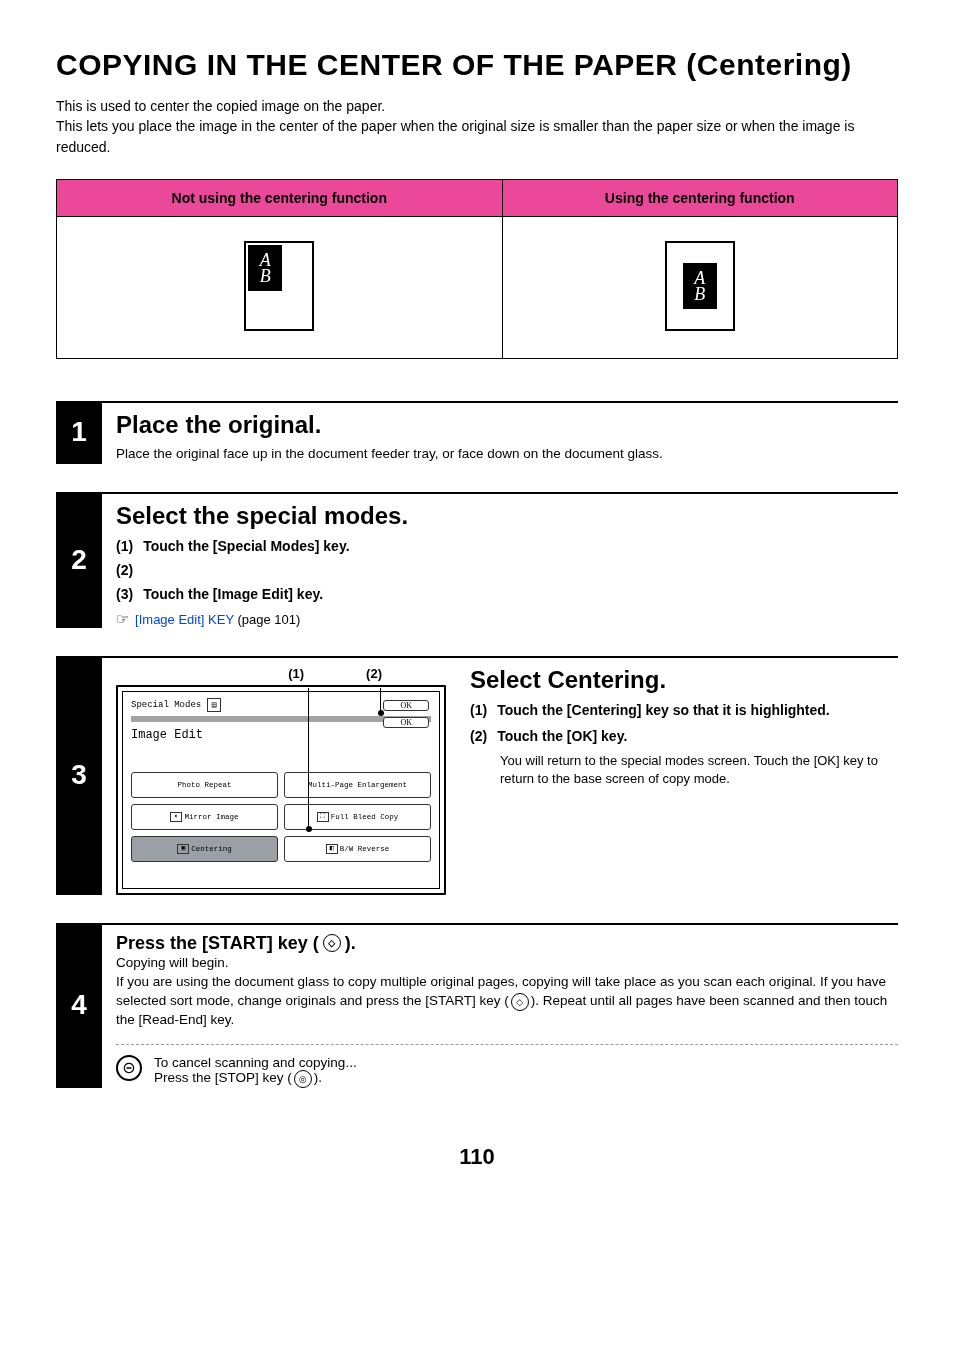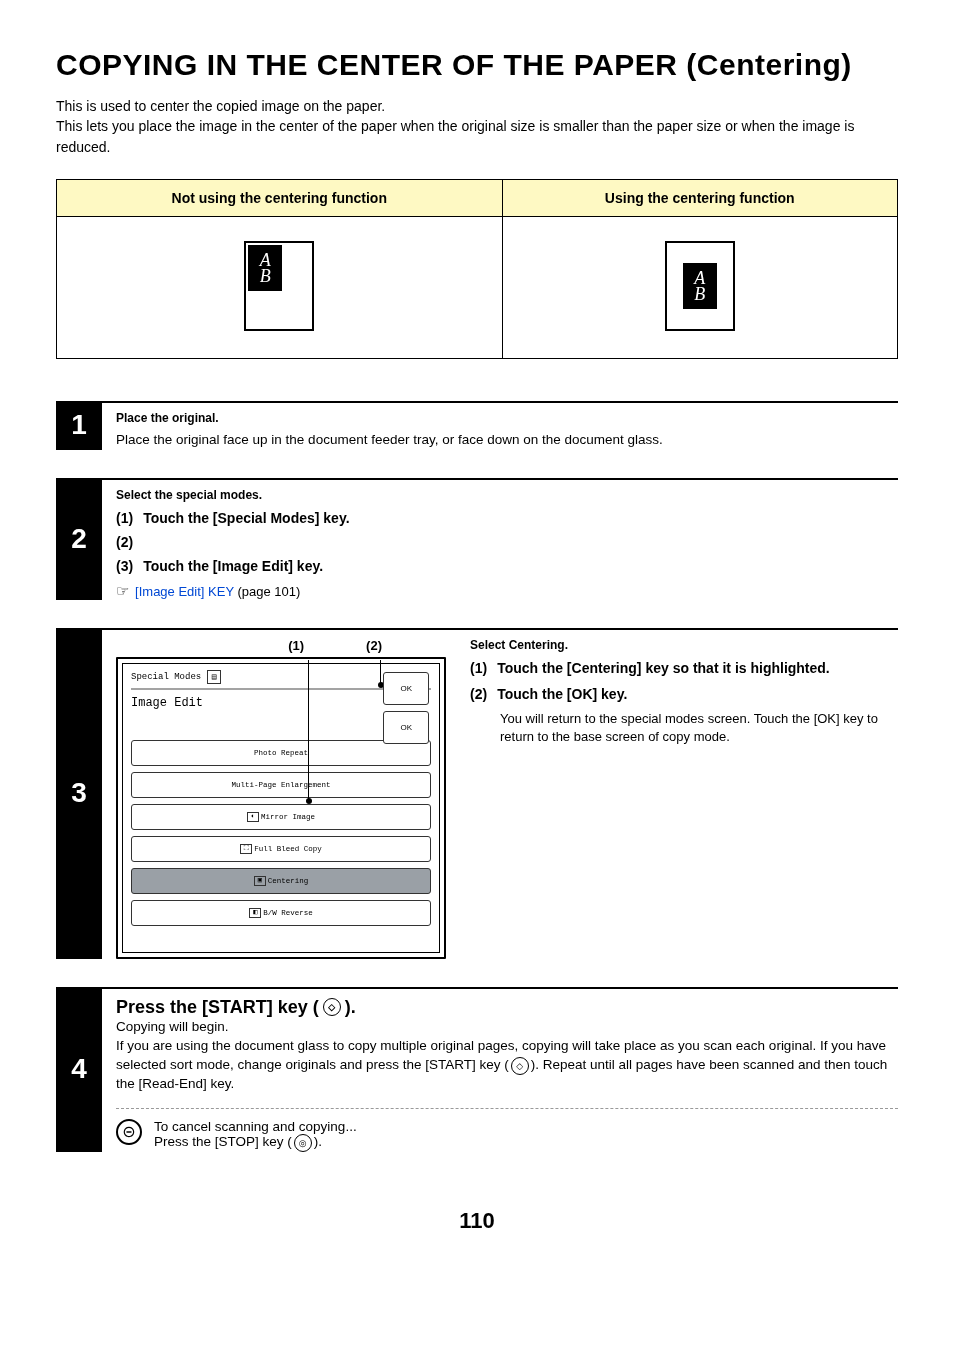--- a/index.html
+++ b/index.html
@@ -1,53 +1,53 @@
 <!DOCTYPE html>
 <html><head>
 <meta charset="utf-8">
 <style>
   * { box-sizing: border-box; margin: 0; padding: 0; }
   body { font-family: Arial, Helvetica, sans-serif; font-size: 14px; color: #000; padding: 48px 56px; width: 954px; }
   h1 { font-size: 30px; font-weight: bold; margin-bottom: 14px; letter-spacing: 0.5px; }
   .intro p { font-size: 14px; line-height: 1.45; }
   .compare { border: 1px solid #000; border-collapse: collapse; width: 100%; margin-top: 22px; }
-  .compare th { background: #fef9c3; font-weight: bold; text-align: center; padding: 10px 6px; border: 1px solid #000; font-size: 14px; }
+  .compare th { background: #ec4899; font-weight: bold; text-align: center; padding: 10px 6px; border: 1px solid #000; font-size: 14px; }
   .compare td { border: 1px solid #000; text-align: center; padding: 24px 6px; vertical-align: middle; }
   .ab-box { display: inline-block; position: relative; }
   .ab-outer { border: 2px solid #000; width: 70px; height: 90px; position: relative; }
   .ab-inner { background: #000; color: #fff; position: absolute; width: 34px; height: 46px; display: flex; flex-direction: column; align-items: center; justify-content: center; font-family: 'Brush Script MT', cursive; font-style: italic; font-size: 18px; line-height: 0.9; }
   .ab-tl { top: 2px; left: 2px; }
   .ab-ct { top: 50%; left: 50%; transform: translate(-50%, -50%); }
   .steps { margin-top: 42px; }
   .step { display: flex; align-items: stretch; margin-bottom: 28px; }
   .step-num { background: #000; color: #fff; font-size: 28px; font-weight: bold; width: 46px; display: flex; align-items: center; justify-content: center; flex-shrink: 0; }
   .step-body { flex: 1; padding-left: 14px; border-top: 2px solid #000; padding-top: 8px; }
-  .step-title { font-size: 12px; font-weight: bold; margin-bottom: 6px; }
+  .step-title { font-size: 24px; font-weight: bold; margin-bottom: 6px; }
   .step-text { font-size: 13.5px; line-height: 1.4; }
   .sub-list { margin-top: 8px; }
   .sub-item { display: flex; gap: 10px; margin-bottom: 8px; font-size: 14px; }
   .sub-num { font-weight: bold; white-space: nowrap; }
   .sub-label { font-weight: bold; text-align: right; }
   .sub-desc { font-size: 13px; margin-left: 30px; margin-top: 2px; line-height: 1.4; }
   .keyicon { display: inline-flex; gap: 3px; vertical-align: middle; margin: 0 3px; }
   .keyicon span { display: inline-flex; align-items: center; justify-content: center; width: 18px; height: 16px; border: 1px solid #666; background: #f3f3f3; font-size: 10px; }
   .ref { margin-top: 6px; font-size: 13px; }
   .ref-icon { font-size: 15px; margin-right: 2px; }
   .link { color: #0048d4; }
   .step3-wrap { display: flex; gap: 24px; }
   .screen { border: 2px solid #000; border-radius: 1px; width: 330px; padding: 0; position: relative; }
   .screen-callouts { display: flex; justify-content: flex-end; gap: 62px; font-weight: bold; font-size: 13px; padding-right: 64px; margin-bottom: 4px; }
   .screen-inner { border: 1px solid #000; margin: 4px; padding: 6px 8px 26px; position: relative; min-height: 170px; }
-  .screen-header { display: flex; align-items: center; font-family: 'Courier New', monospace; font-size: 9px; gap: 6px; padding-bottom: 4px; border-bottom: 2px solid #a3a3a3; }
+  .screen-header { display: flex; align-items: center; font-family: 'Courier New', monospace; font-size: 9px; gap: 6px; padding-bottom: 4px; border-bottom: 6px solid #a3a3a3; }
   .doc-icon { width: 14px; height: 14px; border: 1px solid #333; font-size: 8px; display: flex; align-items: center; justify-content: center; }
-  .ok-btn { border: 1px solid #333; border-radius: 3px; padding: 11px 16px; font-family: Liberation Sans, sans-serif; font-size: 8px; background: #fff; }
+  .ok-btn { border: 1px solid #333; border-radius: 3px; padding: 0 16px; font-family: Liberation Serif, serif; font-size: 8px; background: #fff; }
   .ok-stack { position: absolute; right: 10px; top: 8px; display: flex; flex-direction: column; gap: 6px; align-items: flex-end; }
   .ok-line { display: flex; align-items: center; }
   .subtitle { font-family: 'Courier New', monospace; font-size: 12px; margin-top: 6px; }
-  .btn-grid { display: grid; grid-template-columns: repeat(1, 1fr); gap: 6px; margin-top: 30px; }
+  .btn-grid { display: grid; grid-template-columns: repeat(2, 1fr); gap: 6px; margin-top: 30px; }
   .fn-btn { border: 1px solid #333; border-radius: 3px; font-family: 'Courier New', monospace; font-size: 7.5px; height: 26px; display: flex; align-items: center; justify-content: center; text-align: center; line-height: 1.1; background: #fff; padding: 0 2px; gap: 2px; }
   .fn-btn.sel { background: #9aa0a6; }
   .fn-icon { width: 12px; height: 10px; border: 1px solid #333; flex-shrink: 0; font-size: 7px; display:flex; align-items:center; justify-content:center; }
   .callout-line-1 { position: absolute; right: 58px; top: -4px; height: 24px; border-left: 1px solid #000; }
   .callout-line-2 { position: absolute; right: 130px; top: -4px; height: 140px; border-left: 1px solid #000; }
   .callout-dot-1 { position:absolute; right:55px; top:18px; width:6px;height:6px;background:#000;border-radius:50%; }
   .callout-dot-2 { position:absolute; right:127px; top:134px; width:6px;height:6px;background:#000;border-radius:50%; }
   .step4-title { font-size: 18px; font-weight: bold; display: flex; align-items: center; gap: 2px; }
   .circle-icon { display: inline-flex; width: 18px; height: 18px; border: 1.5px solid #000; border-radius: 50%; align-items: center; justify-content: center; font-size: 9px; margin: 0 2px; }
   .dash-sep { border: none; border-top: 1.5px dashed #999; margin: 14px 0 10px; }

